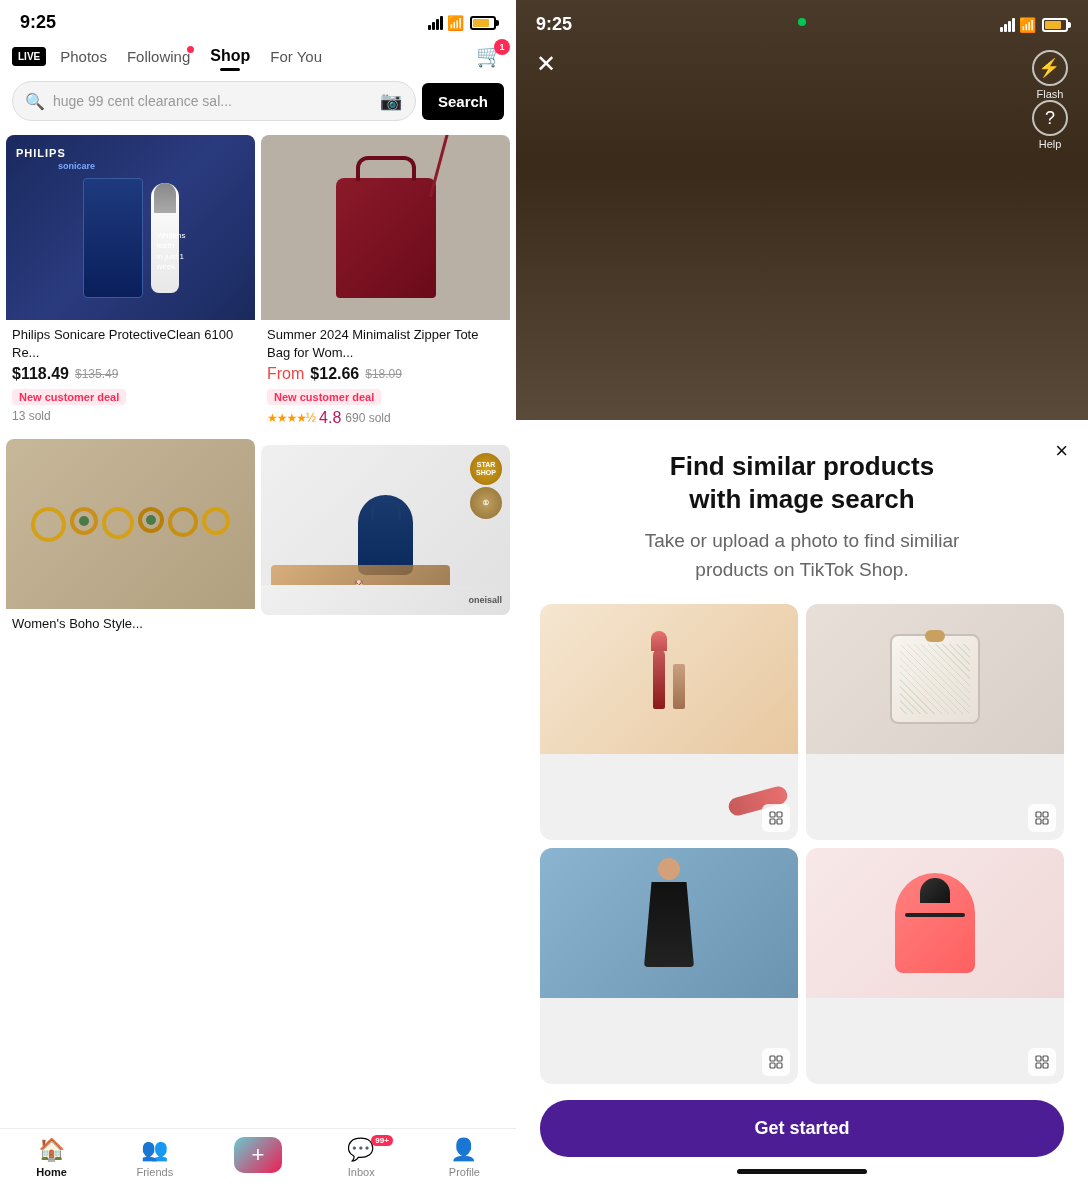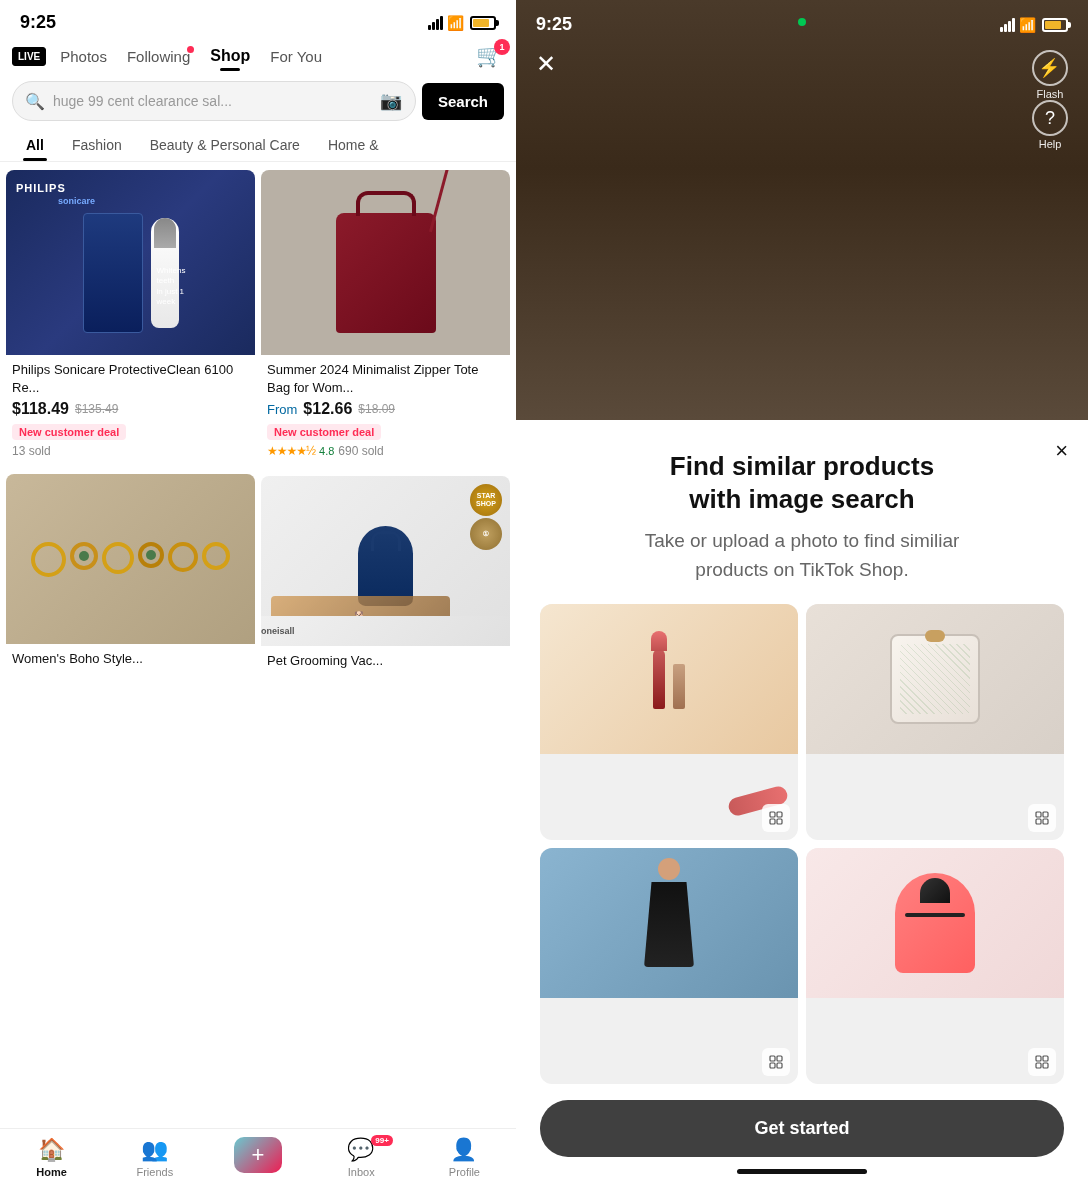--- a/index.html
+++ b/index.html
@@ -336,21 +336,21 @@
       display: flex;
       align-items: center;
       gap: 4px;
       margin-bottom: 2px;
     }
     .stars {
       color: #f90;
       font-size: 12px;
       letter-spacing: -1px;
     }
-    .rating { font-size: 11px; color: #15803d; }
+    .rating { font-size: 16px; color: #be185d; }
     .sold-count2 { font-size: 12px; color: #888; }
 
     
     .product-img-rings {
       height: 170px;
       background: linear-gradient(135deg, #c8b89a, #b0a080);
       display: flex;
       align-items: center;
       justify-content: center;
       overflow: hidden;
@@ -768,21 +768,21 @@
       background: rgba(255,255,255,0.85);
       border-radius: 6px;
       display: flex;
       align-items: center;
       justify-content: center;
       font-size: 14px;
       cursor: pointer;
     }
 
     .get-started-btn {
-      background: #404040;
+      background: #4c1d95;
       color: #fff;
       border: none;
       border-radius: 28px;
       padding: 18px;
       font-size: 18px;
       font-weight: 700;
       cursor: pointer;
       margin-top: 16px;
       width: 100%;
     }
@@ -878,26 +878,20 @@
 
   <div class="search-bar">
     <div class="search-input-wrapper">
       <span>🔍</span>
       <span class="search-placeholder">huge 99 cent clearance sal...</span>
       <span class="search-camera">📷</span>
     </div>
     <button class="search-btn">Search</button>
   </div>
 
-  <div class="category-tabs">
-    <div class="category-tab active">All</div>
-    <div class="category-tab">Fashion</div>
-    <div class="category-tab">Beauty &amp; Personal Care</div>
-    <div class="category-tab">Home &amp;</div>
-  </div>
 
   <div class="products-grid">
 
     <div class="products-col">
 
       <div class="product-card">
         <div class="product-img-philips">
           <div class="philips-text">PHILIPS</div>
           <div class="sonicare-text">sonicare</div>
           <div class="toothbrush-visual">
@@ -941,21 +935,21 @@
       <div class="product-card">
         <div class="product-img-bag">
           <div class="bag-visual">
             <div class="bag-handle"></div>
             <div class="bag-strap"></div>
           </div>
         </div>
         <div class="product-info">
           <div class="product-name">Summer 2024 Minimalist Zipper Tote Bag for Wom...</div>
           <div class="price-row">
-            <span style="font-size:13px;color:#0369a1;font-weight:400;">From</span>
+            <span style="font-size:16px;color:#ef4444;font-weight:400;">From</span>
             <span class="price-current">$12.66</span>
             <span class="price-original">$18.09</span>
           </div>
           <div class="deal-badge">New customer deal</div>
           <div class="stars-row">
             <span class="stars">★★★★½</span>
             <span class="rating">4.8</span>
             <span class="sold-count2">690 sold</span>
           </div>
         </div>
@@ -966,26 +960,23 @@
           <div class="star-shop-badge">
             <div class="star-badge">STAR<br>SHOP</div>
             <div class="star-badge badge-1">①</div>
           </div>
           <div class="vacuum-body">
             <div class="vacuum-handle"></div>
           </div>
           <div style="position:absolute;bottom:10px;left:10px;right:60px;height:40px;background:linear-gradient(135deg,#d4a060,#8b6030);border-radius:4px;opacity:0.8;display:flex;align-items:center;justify-content:center;">
             <span style="font-size:10px;color:#fff;">🐕</span>
           </div>
-          <div style="position:absolute;bottom:0px;left:0;right:0;height:30px;background:linear-gradient(135deg,#f0f0f0,#e0e0e0);display:flex;align-items:center;padding-right:8px;">
+          <div style="position:absolute;bottom:0px;left:0;right:0;height:30px;background:linear-gradient(135deg,#f0f0f0,#e0e0e0);display:flex;align-items:center;justify-content:flex-end;padding-right:8px;">
             <span style="font-size:9px;color:#555;font-weight:600;">oneisall</span>
           </div>
-        </div>
-        <div class="product-info">
-          <div class="product-name">Pet Grooming Vac...</div>
         </div>
       </div>
     </div>
   </div>
 
   <div class="bottom-nav">
     <div class="bottom-nav-item">
       <span class="bottom-nav-icon">🏠</span>
       <span class="bottom-nav-label">Home</span>
     </div>

